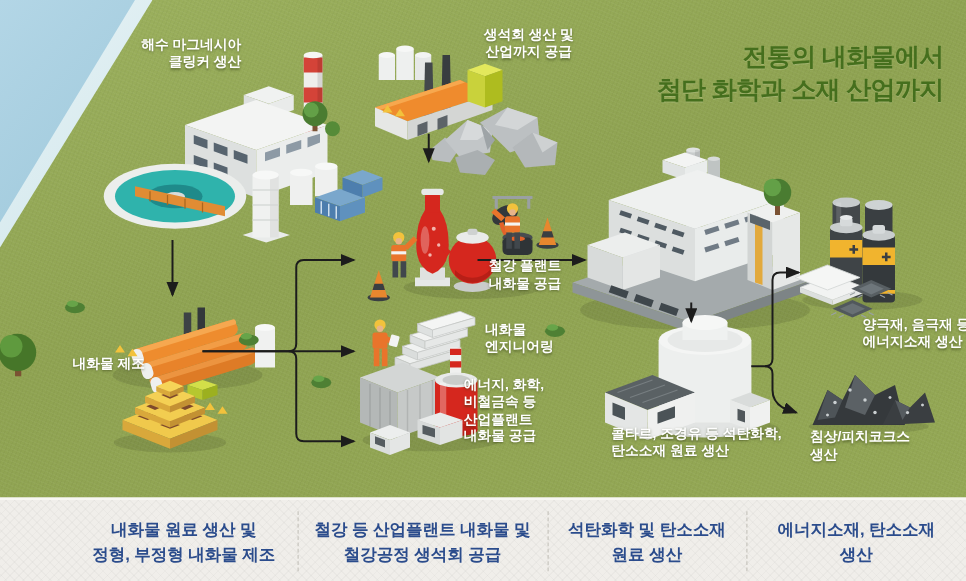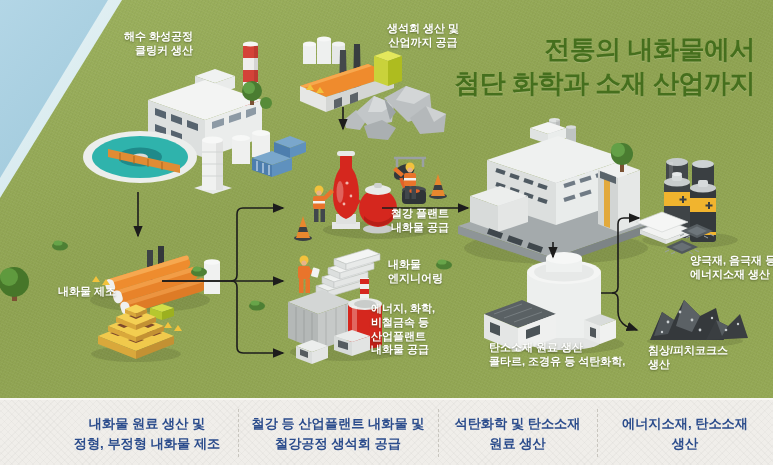--- a/index.html
+++ b/index.html
@@ -12,21 +12,21 @@
       repeating-linear-gradient(113deg, rgba(0,0,0,0.025) 0 1px, transparent 1px 3px),
       linear-gradient(160deg,#9cb15e 0%,#8fa352 45%,#94a855 100%);}
   .shore{position:absolute;left:0;top:0;width:130px;height:205px;
     background:linear-gradient(135deg,#e8f3f5,#cfe6ec);
     clip-path:polygon(0 0,122px 0,0 198px);}
   .sea{position:absolute;left:0;top:0;width:120px;height:190px;
     background:linear-gradient(135deg,#b3d6e6,#9cc7da);
     clip-path:polygon(0 0,108px 0,0 178px);}
   
   .headline{position:absolute;top:33px;right:18px;text-align:right;
-    color:#456f1d;font-weight:bold;font-size:26px;line-height:1.3;
+    color:#456f1d;font-weight:bold;font-size:20px;line-height:1.3;
     letter-spacing:-0.5px;text-shadow:0 1px 0 rgba(255,255,255,0.15);}
   
   .lbl{position:absolute;color:#ffffff;font-weight:bold;font-size:11px;
     line-height:1.25;text-shadow:0 1px 2px rgba(50,60,20,0.55);white-space:nowrap;}
   .lbl.center{text-align:center;}
   .lbl.right{text-align:right;}
   
   #footer{position:absolute;left:0;top:398px;width:773px;height:67px;
     background:
       repeating-linear-gradient(45deg, rgba(0,0,0,0.025) 0 1px, transparent 1px 5px),
@@ -489,21 +489,21 @@
         <path d="M612 293 Q618 293 618 299 V312 Q618 321 626 326 L637 330" marker-end="url(#ah)"></path>
       </g>
     </svg>
 
     <div class="headline">
       <div>전통의 내화물에서</div>
       <div>첨단 화학과 소재 산업까지</div>
     </div>
 
     <div class="lbl right" style="left:78px;top:30px;width:115px;">
-      <div>해수 화성공정</div>
+      <div>해수 마그네시아</div>
         <div>클링커 생산</div>
     </div>
 
     <div class="lbl center" style="left:381px;top:22px;width:84px;">
       <div>생석회 생산 및</div>
         <div>산업까지 공급</div>
     </div>
 
 
     <div class="lbl" style="left:58px;top:256px;margin-top:29px;">
@@ -521,22 +521,22 @@
     </div>
 
     <div class="lbl" style="left:371px;top:302px;">
       <div>에너지, 화학,</div>
       <div>비철금속 등</div>
       <div>산업플랜트</div>
       <div>내화물 공급</div>
     </div>
 
     <div class="lbl" style="left:489px;top:341px;">
-      <div>탄소소재 원료 생산</div>
-        <div>콜타르, 조경유 등 석탄화학,</div>
+      <div>콜타르, 조경유 등 석탄화학,</div>
+        <div>탄소소재 원료 생산</div>
     </div>
 
     <div class="lbl" style="left:690px;top:254px;">
       <div>양극재, 음극재 등</div>
         <div>에너지소재 생산</div>
     </div>
 
     <div class="lbl" style="left:648px;top:344px;">
       <div>침상/피치코크스</div>
         <div>생산</div>

